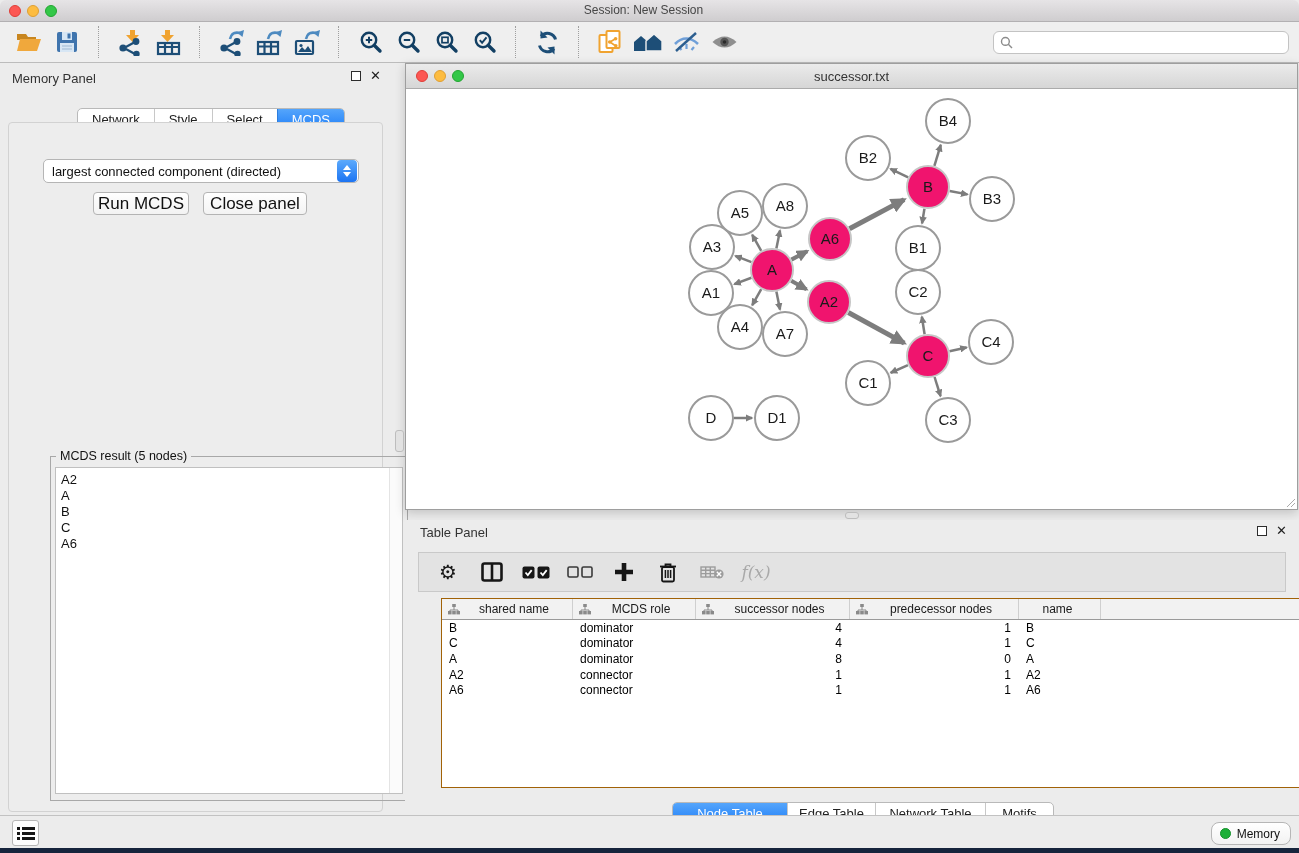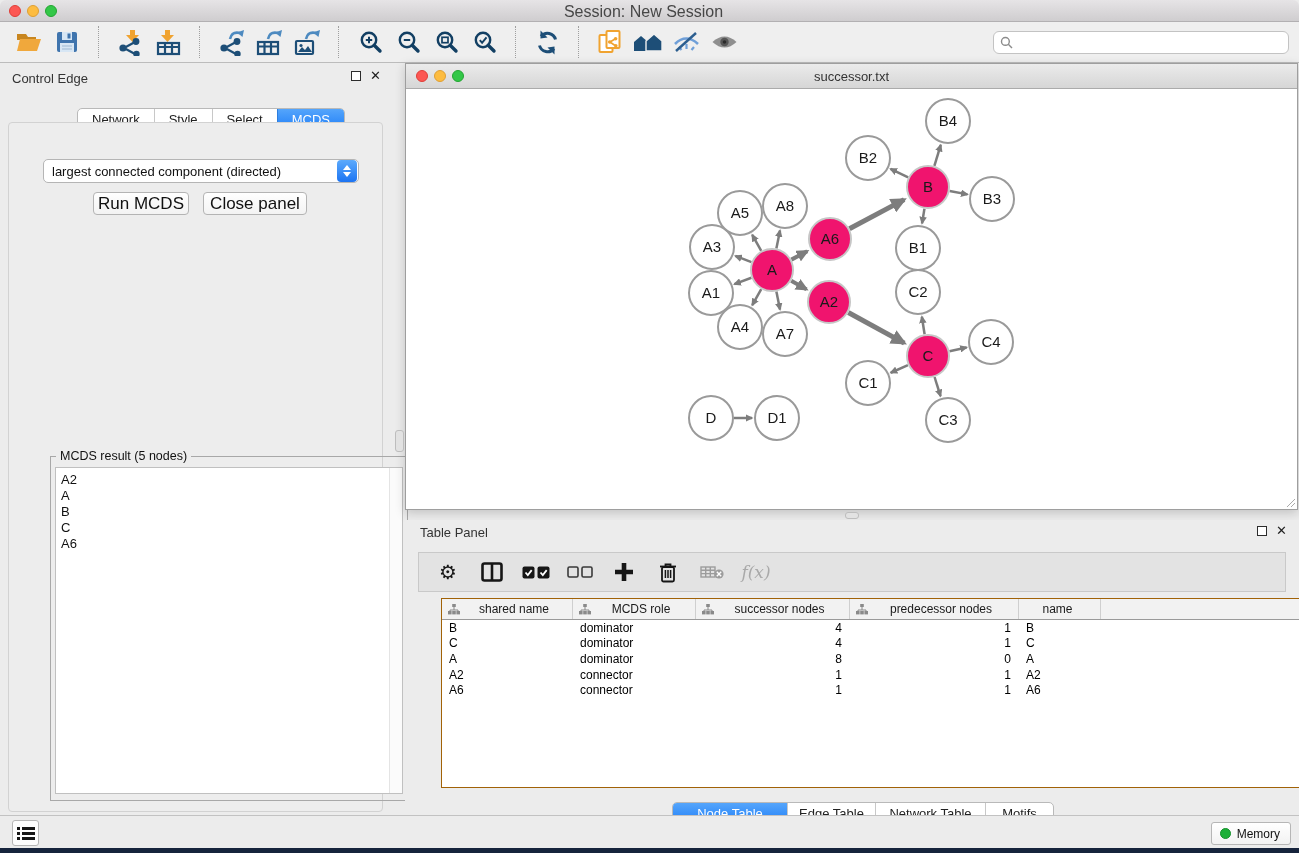--- a/index.html
+++ b/index.html
@@ -5,21 +5,21 @@
   * { margin:0; padding:0; box-sizing:border-box; }
   html,body { width:1299px; height:853px; }
   body { font-family:"Liberation Sans","DejaVu Sans",sans-serif; background:#ececec; position:relative; overflow:hidden; }
   .app { position:absolute; inset:0; background:#ececec; }
 
   
   .titlebar { position:absolute; left:0; top:0; width:1299px; height:22px;
     background:linear-gradient(#e6e4e6,#cfcdcf); border-bottom:1px solid #b2b0b2;
     border-radius:6px 6px 0 0; }
   .titlebar .title { position:absolute; left:0; right:12px; top:3px; text-align:center;
-    font-size:16px; color:#474747; }
+    font-size:12px; color:#474747; }
   .tl { position:absolute; top:5px; width:12px; height:12px; border-radius:50%; }
   .tl.red    { left:9px;  background:#fc5753; border:1px solid #df3e38; }
   .tl.yellow { left:27px; background:#fdbc40; border:1px solid #de9f34; }
   .tl.green  { left:45px; background:#33c748; border:1px solid #23a532; }
 
   
   .toolbar { position:absolute; left:0; top:22px; width:1299px; height:41px;
     background:#efefef; border-bottom:1px solid #bcbcbc;
     display:flex; align-items:center; padding-left:10px; }
   .tbtn { width:38px; height:36px; display:flex; align-items:center; justify-content:center; flex:0 0 auto; }
@@ -102,21 +102,21 @@
   .td.right { text-align:right; padding-right:8px; }
   .table-scroll { position:absolute; right:0; top:21px; bottom:0; width:12px; background:#f7f7f7; border-left:1px solid #e0e0e0; }
   #table-tabs { position:absolute; left:267px; top:270px; }
 
   
   .statusbar { position:absolute; left:0; top:815px; width:1299px; height:33px;
     background:#ececec; border-top:1px solid #c2c2c2; }
   .list-btn { position:absolute; left:12px; top:4px; width:27px; height:26px; background:#fdfdfd;
     border:1px solid #b6b6b6; border-radius:3px; display:flex; align-items:center; justify-content:center; }
   .memory-btn { position:absolute; right:8px; top:6px; height:23px; padding:0 10px 0 8px;
-    background:linear-gradient(#ffffff,#f2f2f2); border:1px solid #b6b6b6; border-radius:3px;
+    background:linear-gradient(#ffffff,#f2f2f2); border:1px solid #b6b6b6; border-radius:8px;
     display:flex; align-items:center; gap:6px; font-size:12px; color:#111; }
   .mem-dot { width:11px; height:11px; border-radius:50%; background:#1caf38; border:1px solid #14902b; }
   .bottomstrip { position:absolute; left:0; top:848px; width:1299px; height:5px; background:#16243c; }
 
   svg { display:block; }
 </style>
 </head>
 <body>
 
 <div class="app">
@@ -267,21 +267,21 @@
     <div class="search-wrap">
       <svg width="13" height="13" viewBox="0 0 13 13">
         <circle cx="5.4" cy="5.4" r="3.9" stroke="#8b8b8b" stroke-width="1.4" fill="none"></circle>
         <line x1="8.3" y1="8.3" x2="12" y2="12" stroke="#8b8b8b" stroke-width="1.4"></line>
       </svg>
       <input placeholder="" style="">
     </div>
   </div>
 
   <div class="control-panel">
-    <div class="panel-title">Control Edge</div>
+    <div class="panel-title">Memory Panel</div>
     <div class="panel-btns">
       <span class="float-box"></span>
       <span class="close-x">✕</span>
     </div>
     <div class="segmented" id="control-tabs">
         <div class="seg">Network</div>
         <div class="seg">Style</div>
         <div class="seg">Select</div>
         <div class="seg active">MCDS</div>
       </div>

